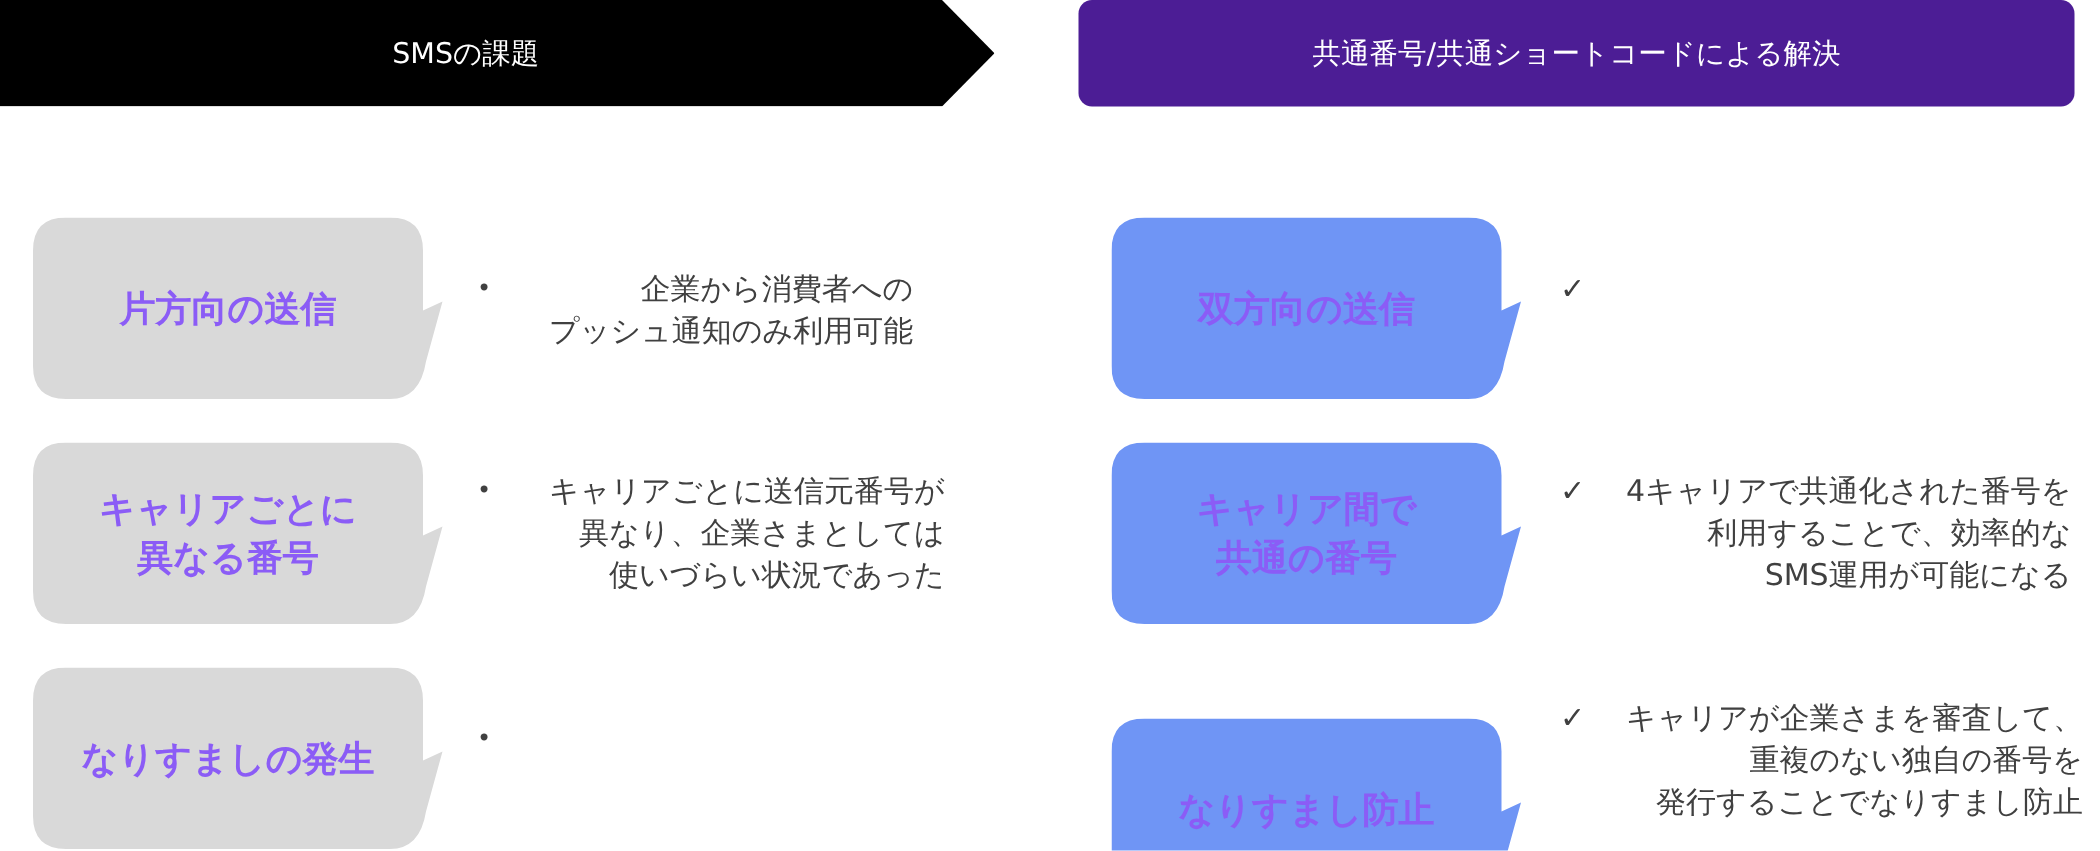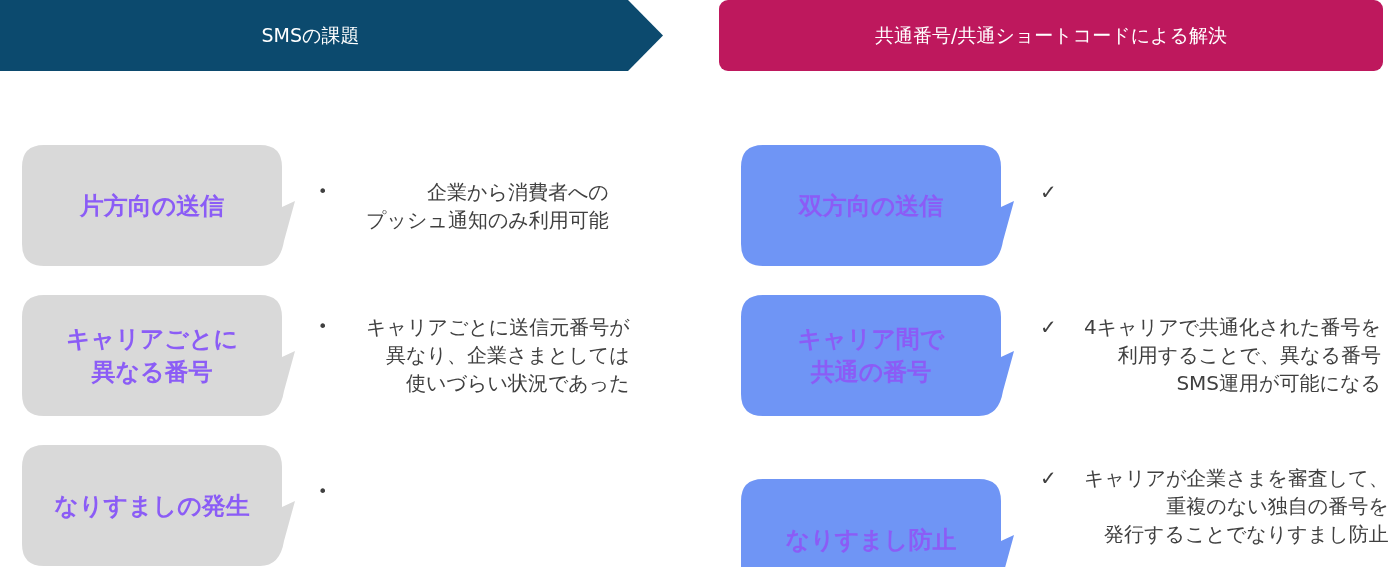--- a/index.html
+++ b/index.html
@@ -22,28 +22,28 @@
     display: flex;
     align-items: center;
     justify-content: center;
     color: #ffffff;
     font-size: 19px;
     letter-spacing: 0px;
   }
   .header-left {
     left: 0;
     width: 663px;
-    background: #0c4a6e;
+    background: #000000;
     clip-path: polygon(0 0, 628px 0, 663px 35.5px, 628px 71px, 0 71px);
   }
   .header-left span { margin-right: 42px; }
   .header-right {
     left: 719px;
     width: 664px;
-    background: #be185d;
+    background: #4c1d95;
     border-radius: 9px;
   }
   .callout {
     position: absolute;
     width: 275px;
     height: 122px;
   }
   .callout svg {
     position: absolute;
     left: 0;
@@ -152,21 +152,21 @@
 <div class="callout" style="left:741px; top:295px;">
   <svg viewBox="0 0 275 122">
     <path d="M22 0 H238 Q260 0 260 22 V62 L273 56 L262 96 Q258 121 238 121 H22 Q0 121 0 99 V22 Q0 0 22 0 Z" fill="#6f95f5"></path>
   </svg>
   <div class="callout-label">キャリア間で
 共通の番号</div>
 </div>
 <div class="desc" style="left:1040px; top:313px;">
   <span class="marker check">✓</span>
   <span class="lines">4キャリアで共通化された番号を
-利用することで、異なる番号
+利用することで、効率的な
 SMS運用が可能になる</span>
 </div>
 
 <div class="callout" style="left:741px; top:445px;margin-top:34px;">
   <svg viewBox="0 0 275 122">
     <path d="M22 0 H238 Q260 0 260 22 V62 L273 56 L262 96 Q258 121 238 121 H22 Q0 121 0 99 V22 Q0 0 22 0 Z" fill="#6f95f5"></path>
   </svg>
   <div class="callout-label">なりすまし防止</div>
 </div>
 <div class="desc" style="left:1040px; top:464px;">

